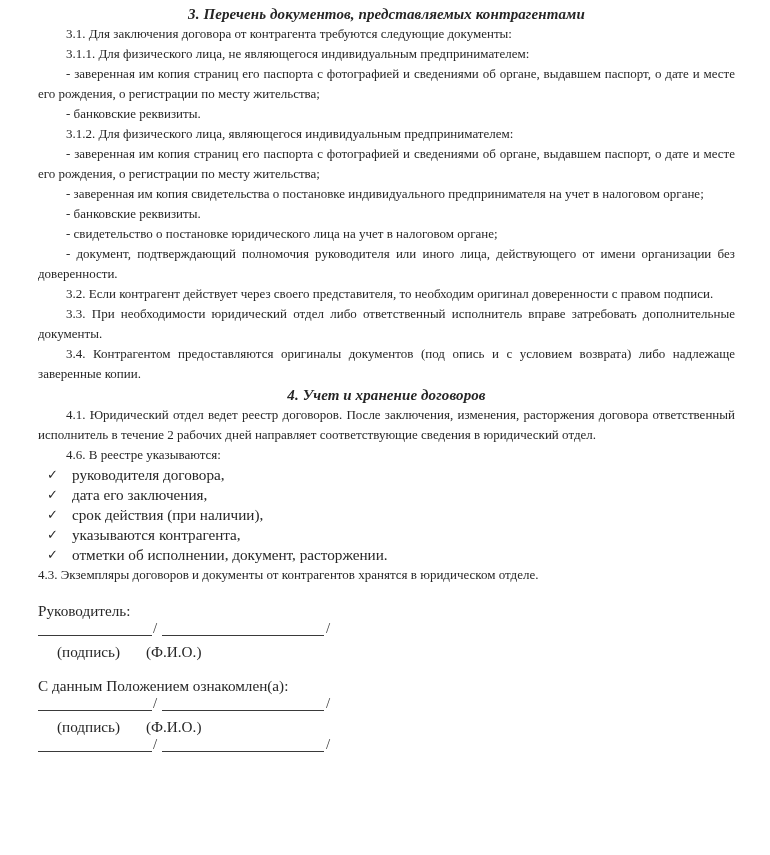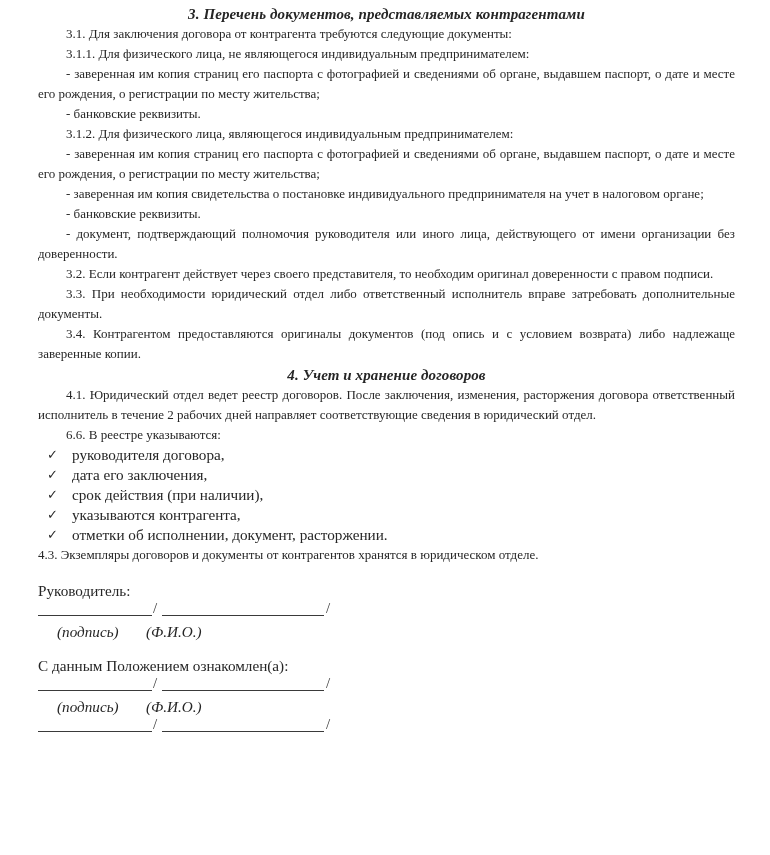--- a/index.html
+++ b/index.html
@@ -115,21 +115,20 @@
     color: #3a3a3a;
   }
   .sig-slash.one { left: 115px; }
   .sig-slash.two { left: 288px; }
 
   .sig-caption {
     position: relative;
     height: 20px;
     font-size: 15.2px;
     line-height: 20px;
-    font-style: italic;
   }
   .sig-caption span {
     position: absolute;
     top: 0;
   }
   .sig-caption .cap-sign { left: 19px; }
   .sig-caption .cap-name { left: 108px; }
 </style>
 </head>
 <body>
@@ -139,29 +138,30 @@
   <h2 class="section-heading">3. Перечень документов, представляемых контрагентами</h2>
 
   <p class="para">3.1. Для заключения договора от контрагента требуются следующие документы:</p>
   <p class="para">3.1.1. Для физического лица, не являющегося индивидуальным предпринимателем:</p>
   <p class="para">- заверенная им копия страниц его паспорта с фотографией и сведениями об органе, выдавшем паспорт, о дате и месте его рождения, о регистрации по месту жительства;</p>
   <p class="para">- банковские реквизиты.</p>
   <p class="para">3.1.2. Для физического лица, являющегося индивидуальным предпринимателем:</p>
   <p class="para">- заверенная им копия страниц его паспорта с фотографией и сведениями об органе, выдавшем паспорт, о дате и месте его рождения, о регистрации по месту жительства;</p>
   <p class="para">- заверенная им копия свидетельства о постановке индивидуального предпринимателя на учет в налоговом органе;</p>
   <p class="para">- банковские реквизиты.</p>
+  <p class="para">- свидетельство о постановке юридического лица на учет в налоговом органе;</p>
   <p class="para">- документ, подтверждающий полномочия руководителя или иного лица, действующего от имени организации без доверенности.</p>
   <p class="para">3.2. Если контрагент действует через своего представителя, то необходим оригинал доверенности с правом подписи.</p>
   <p class="para">3.3. При необходимости юридический отдел либо ответственный исполнитель вправе затребовать дополнительные документы.</p>
   <p class="para">3.4. Контрагентом предоставляются оригиналы документов (под опись и с условием возврата) либо надлежаще заверенные копии.</p>
 
   <h2 class="section-heading second">4. Учет и хранение договоров</h2>
 
   <p class="para">4.1. Юридический отдел ведет реестр договоров. После заключения, изменения, расторжения договора ответственный исполнитель в течение 2 рабочих дней направляет соответствующие сведения в юридический отдел.</p>
-  <p class="para">6.6. В реестре указываются:</p>
+  <p class="para">4.6. В реестре указываются:</p>
 
   <ul class="check-list">
     <li>
       <span class="check-mark">✓</span>
       <span>руководителя договора,</span>
     </li>
     <li>
       <span class="check-mark">✓</span>
       <span>дата его заключения,</span>
     </li>

